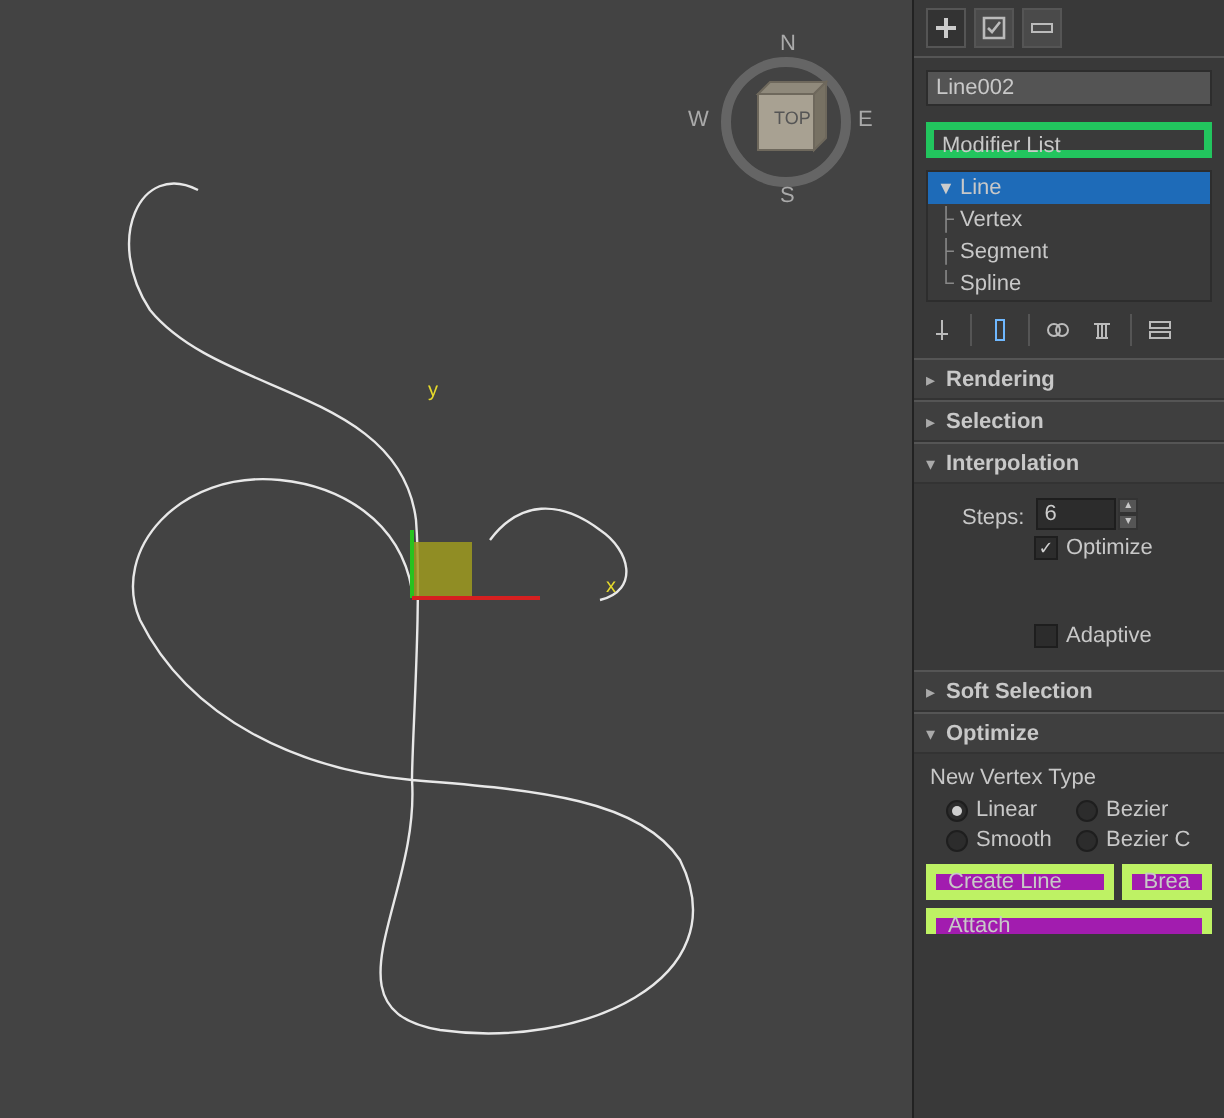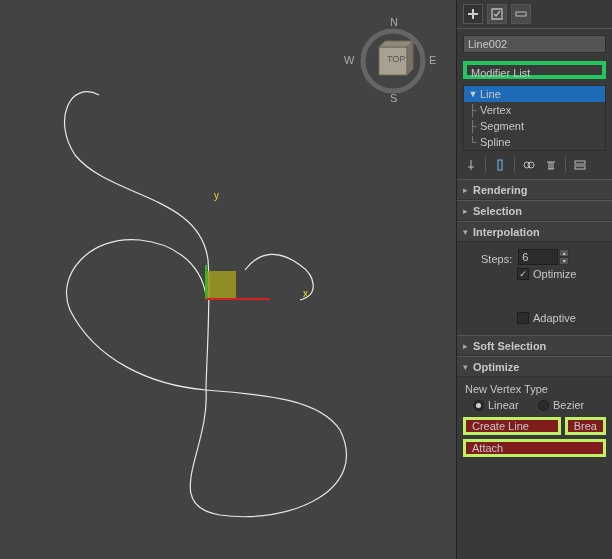--- a/index.html
+++ b/index.html
@@ -31,21 +31,21 @@
   .rollhdr .title { font-weight:bold; }
   .rollbody { padding:4px 6px 8px 6px; background:#393939; }
   .row { display:flex; align-items:flex-end; margin:3px 0; }
   .spin { display:flex; align-items:center; }
   .spin input { width:40px; height:16px; background:#2c2c2c; border:1px solid #1e1e1e; color:#ccc; font-size:11px; padding:0 3px;}
   .spinbtns { display:flex; flex-direction:column; margin-left:1px;}
   .spinbtns div { width:10px; height:8px; background:#555; border:1px solid #333; font-size:6px; line-height:6px; text-align:center;}
   .chk { width:12px; height:12px; border:1px solid #1e1e1e; background:#2c2c2c; margin-right:4px; display:inline-flex; align-items:center; justify-content:center; font-size:9px; color:#d0d0d0;}
   .radio { width:11px; height:11px; border:1px solid #1e1e1e; background:#2c2c2c; border-radius:50%; margin-right:4px; display:inline-flex; align-items:center; justify-content:center;}
   .radio .dot{ width:5px; height:5px; border-radius:50%; background:#cfcfcf;}
-  .btn { height:18px; background:#7f1d1d; border:3px solid #bef264; padding:0 6px; display:inline-flex; align-items:center; }
+  .btn { height:18px; background:#a21caf; border:5px solid #bef264; padding:0 6px; display:inline-flex; align-items:center; }
   .subhdr{ margin:2px 0 4px 2px; }
   
   .spline { position:absolute; top:0; left:0; }
   .gizmo { position:absolute; left:170px; top:265px; width:100px; height:100px; pointer-events:none;}
   .nav3d { position:absolute; right:20px; top:18px; width:86px; height:86px; }
 </style>
 </head>
 <body>
 
 <div class="viewport">
@@ -226,20 +226,26 @@
     <div class="rollbody">
       <div class="subhdr">New Vertex Type</div>
       <div class="row" style="padding-left:10px;">
         <span class="radio">
             <span class="dot"></span>
           </span>
         <span style="width:50px;">Linear</span>
         <span class="radio"></span>
         <span>Bezier</span>
       </div>
+      <div class="row" style="padding-left:10px;">
+        <span class="radio"></span>
+        <span style="width:50px;">Smooth</span>
+        <span class="radio"></span>
+        <span>Bezier C</span>
+      </div>
       <div class="row" style="gap:4px; margin-top:6px;">
         <span class="btn" style="flex:1;">
             <span>Create Line</span>
           </span>
         <span class="btn">
             <span>Brea</span>
           </span>
       </div>
       <div class="row" style="gap:4px; margin-top:4px;">
         <span class="btn" style="flex:1;">

